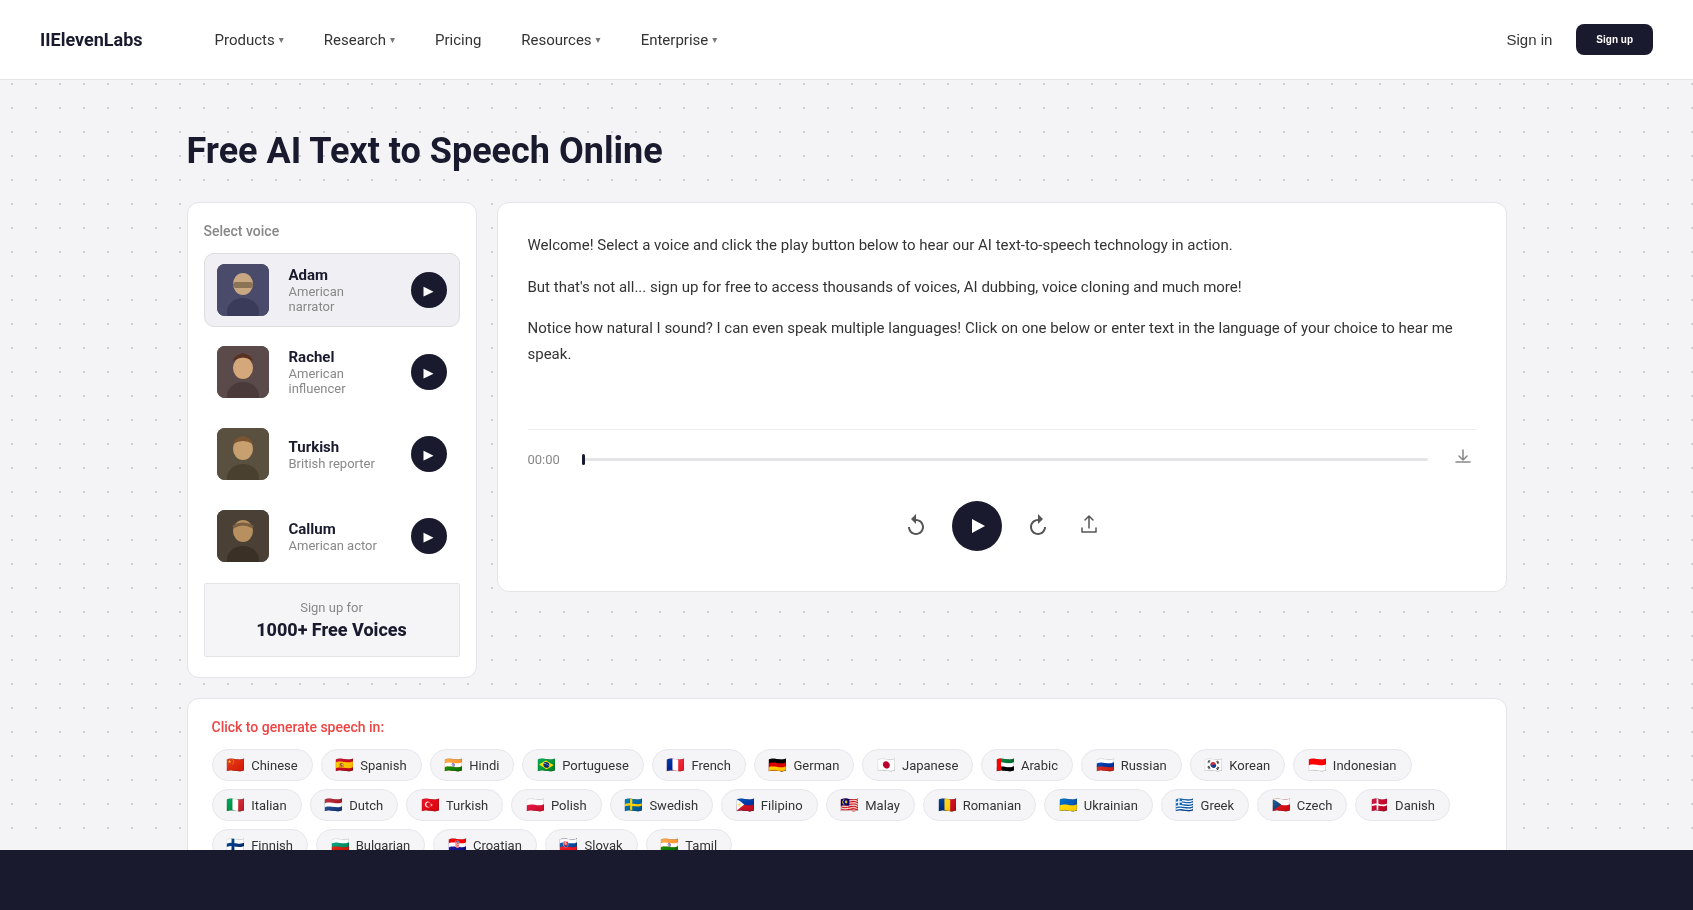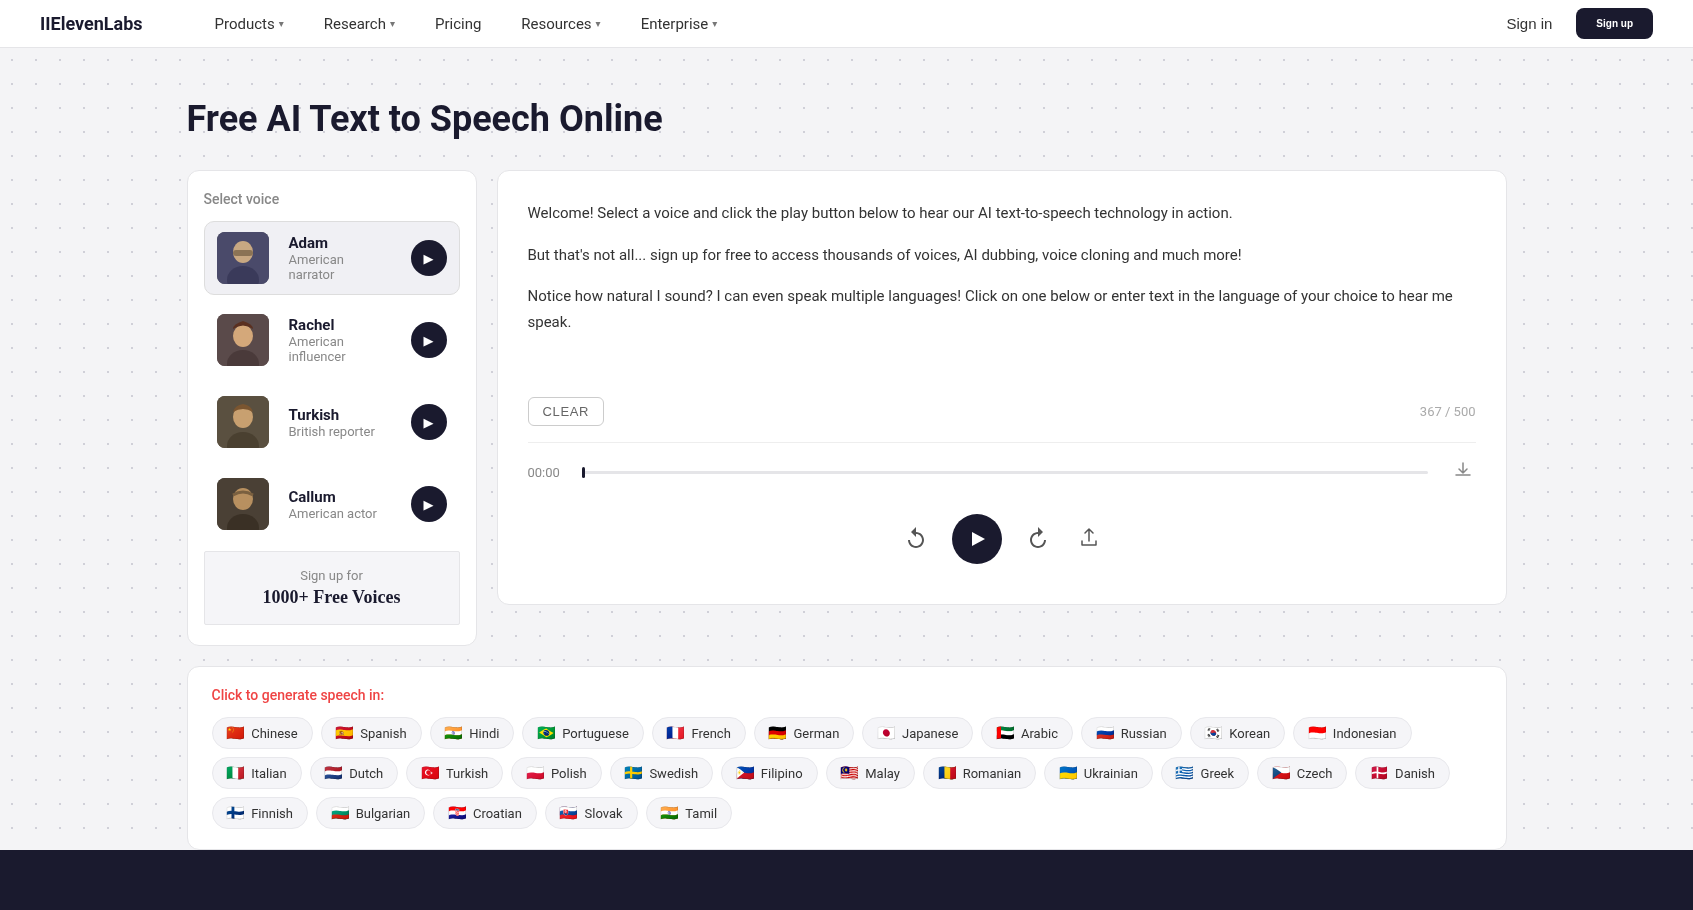--- a/index.html
+++ b/index.html
@@ -12,21 +12,21 @@
       background-size: 24px 24px;
     }
 
     
     nav {
       background: #fff;
       border-bottom: 1px solid #e5e5e8;
       display: flex;
       align-items: center;
       padding: 0 40px;
-      height: 48px;
+      height: 80px;
       position: sticky;
       top: 0;
       z-index: 100;
     }
     .nav-logo {
       font-weight: 700;
       font-size: 18px;
       color: #1a1a2e;
       display: flex;
       align-items: center;
@@ -188,21 +188,20 @@
     }
     .signup-promo-top {
       font-size: 13px;
       color: #888;
       margin-bottom: 4px;
     }
     .signup-promo-main {
       font-size: 18px;
       font-weight: 800;
       color: #1a1a2e;
-      font-family: Liberation Serif, serif;
     }
 
     
     .text-panel {
       flex: 1;
       background: #fff;
       border: 1px solid #e5e5e8;
       border-radius: 12px;
       padding: 30px;
       display: flex;
@@ -464,24 +463,20 @@
       </div>
     </div>
 
     <div class="text-panel">
       <div class="text-content">
         <p>Welcome! Select a voice and click the play button below to hear our AI text-to-speech technology in action.</p>
         <p>But that's not all... sign up for free to access thousands of voices, AI dubbing, voice cloning and much more!</p>
         <p>Notice how natural I sound? I can even speak multiple languages! Click on one below or enter text in the language of your choice to hear me speak.</p>
       </div>
 
-      <div class="text-controls">
-        <button class="btn-clear">CLEAR</button>
-        <span class="char-count">367 / 500</span>
-      </div>
 
       <div class="audio-bar">
         <span class="audio-time">00:00</span>
         <div class="audio-progress">
           <div class="audio-cursor"></div>
         </div>
         <button class="download-btn">
           <svg width="18" height="18" viewBox="0 0 18 18" fill="none" xmlns="http://www.w3.org/2000/svg">
             <path d="M9 2v10M5 8l4 4 4-4M2 14h14" stroke="#888" stroke-width="1.5" stroke-linecap="round" stroke-linejoin="round"></path>
           </svg>

